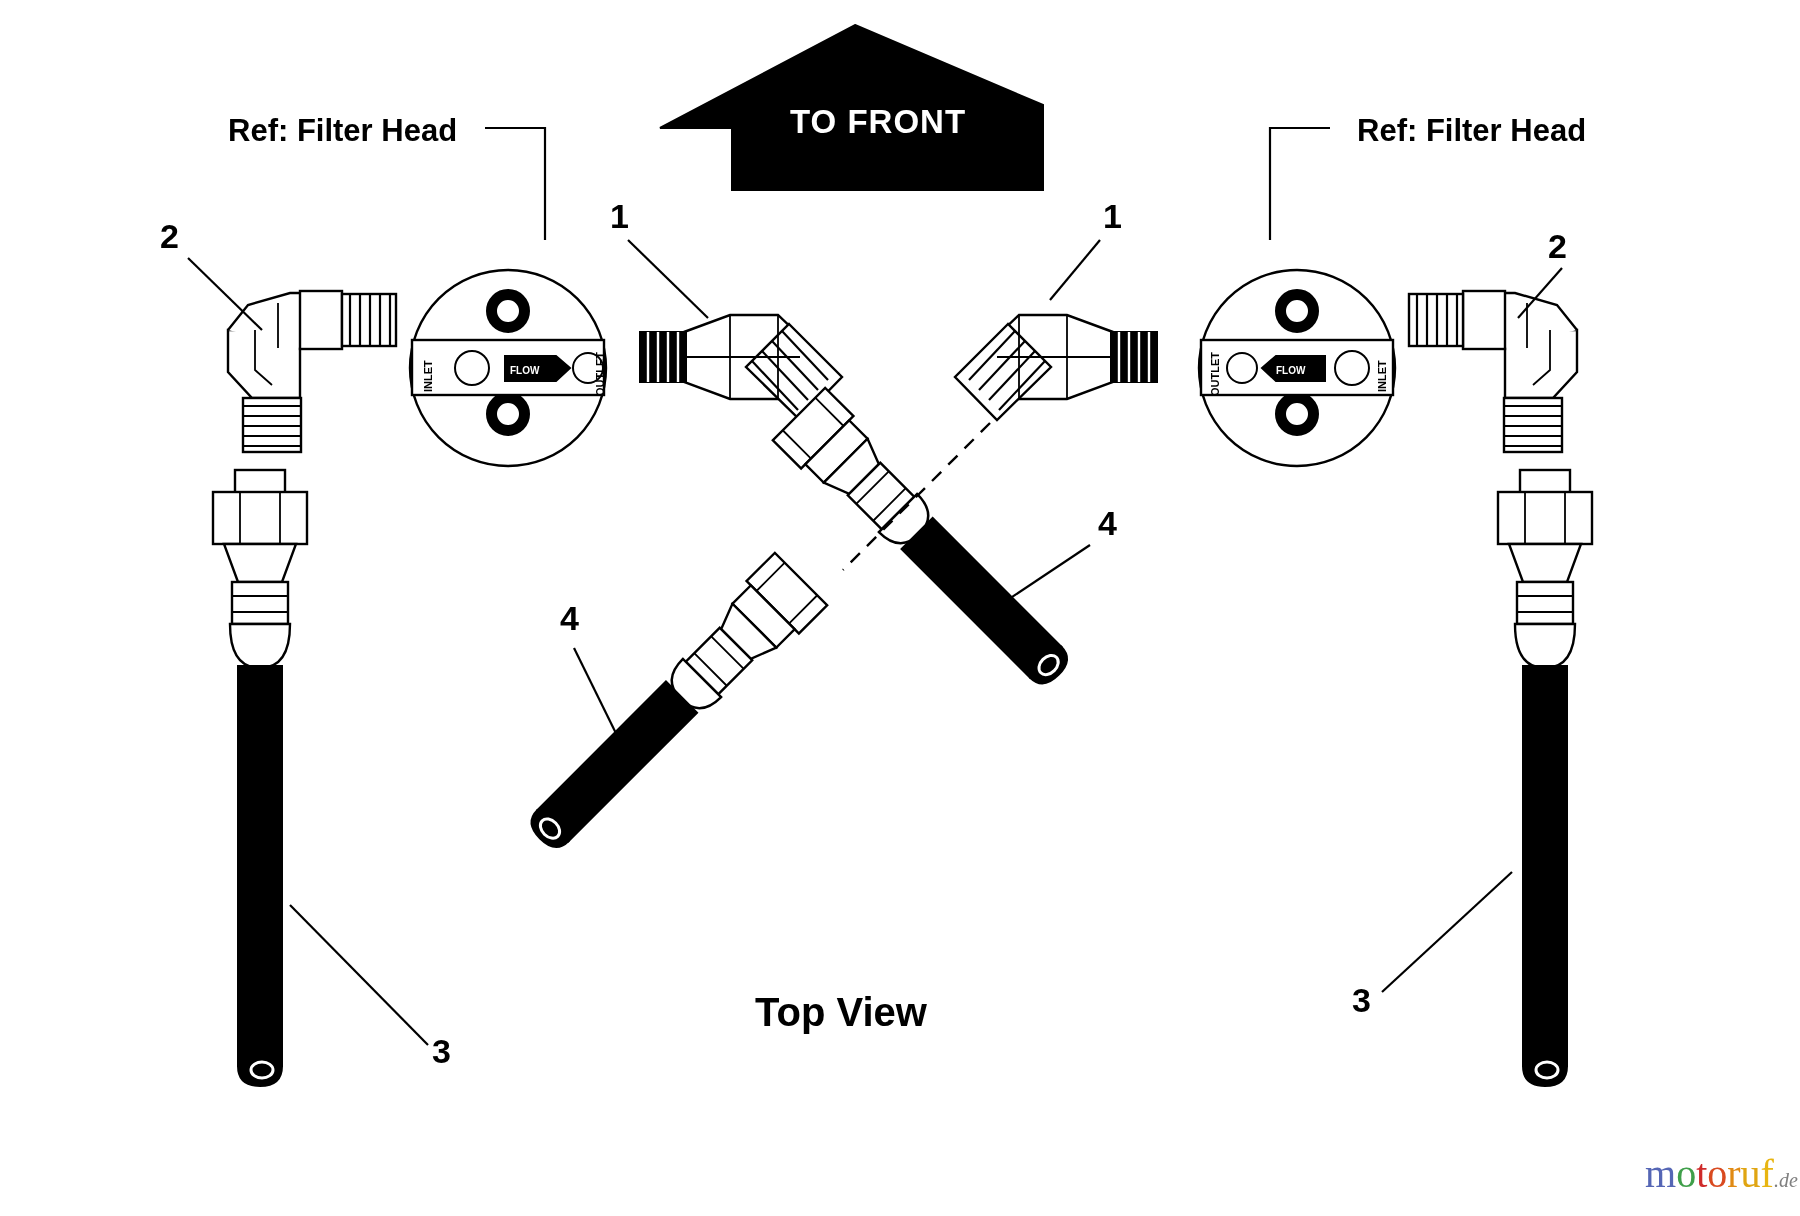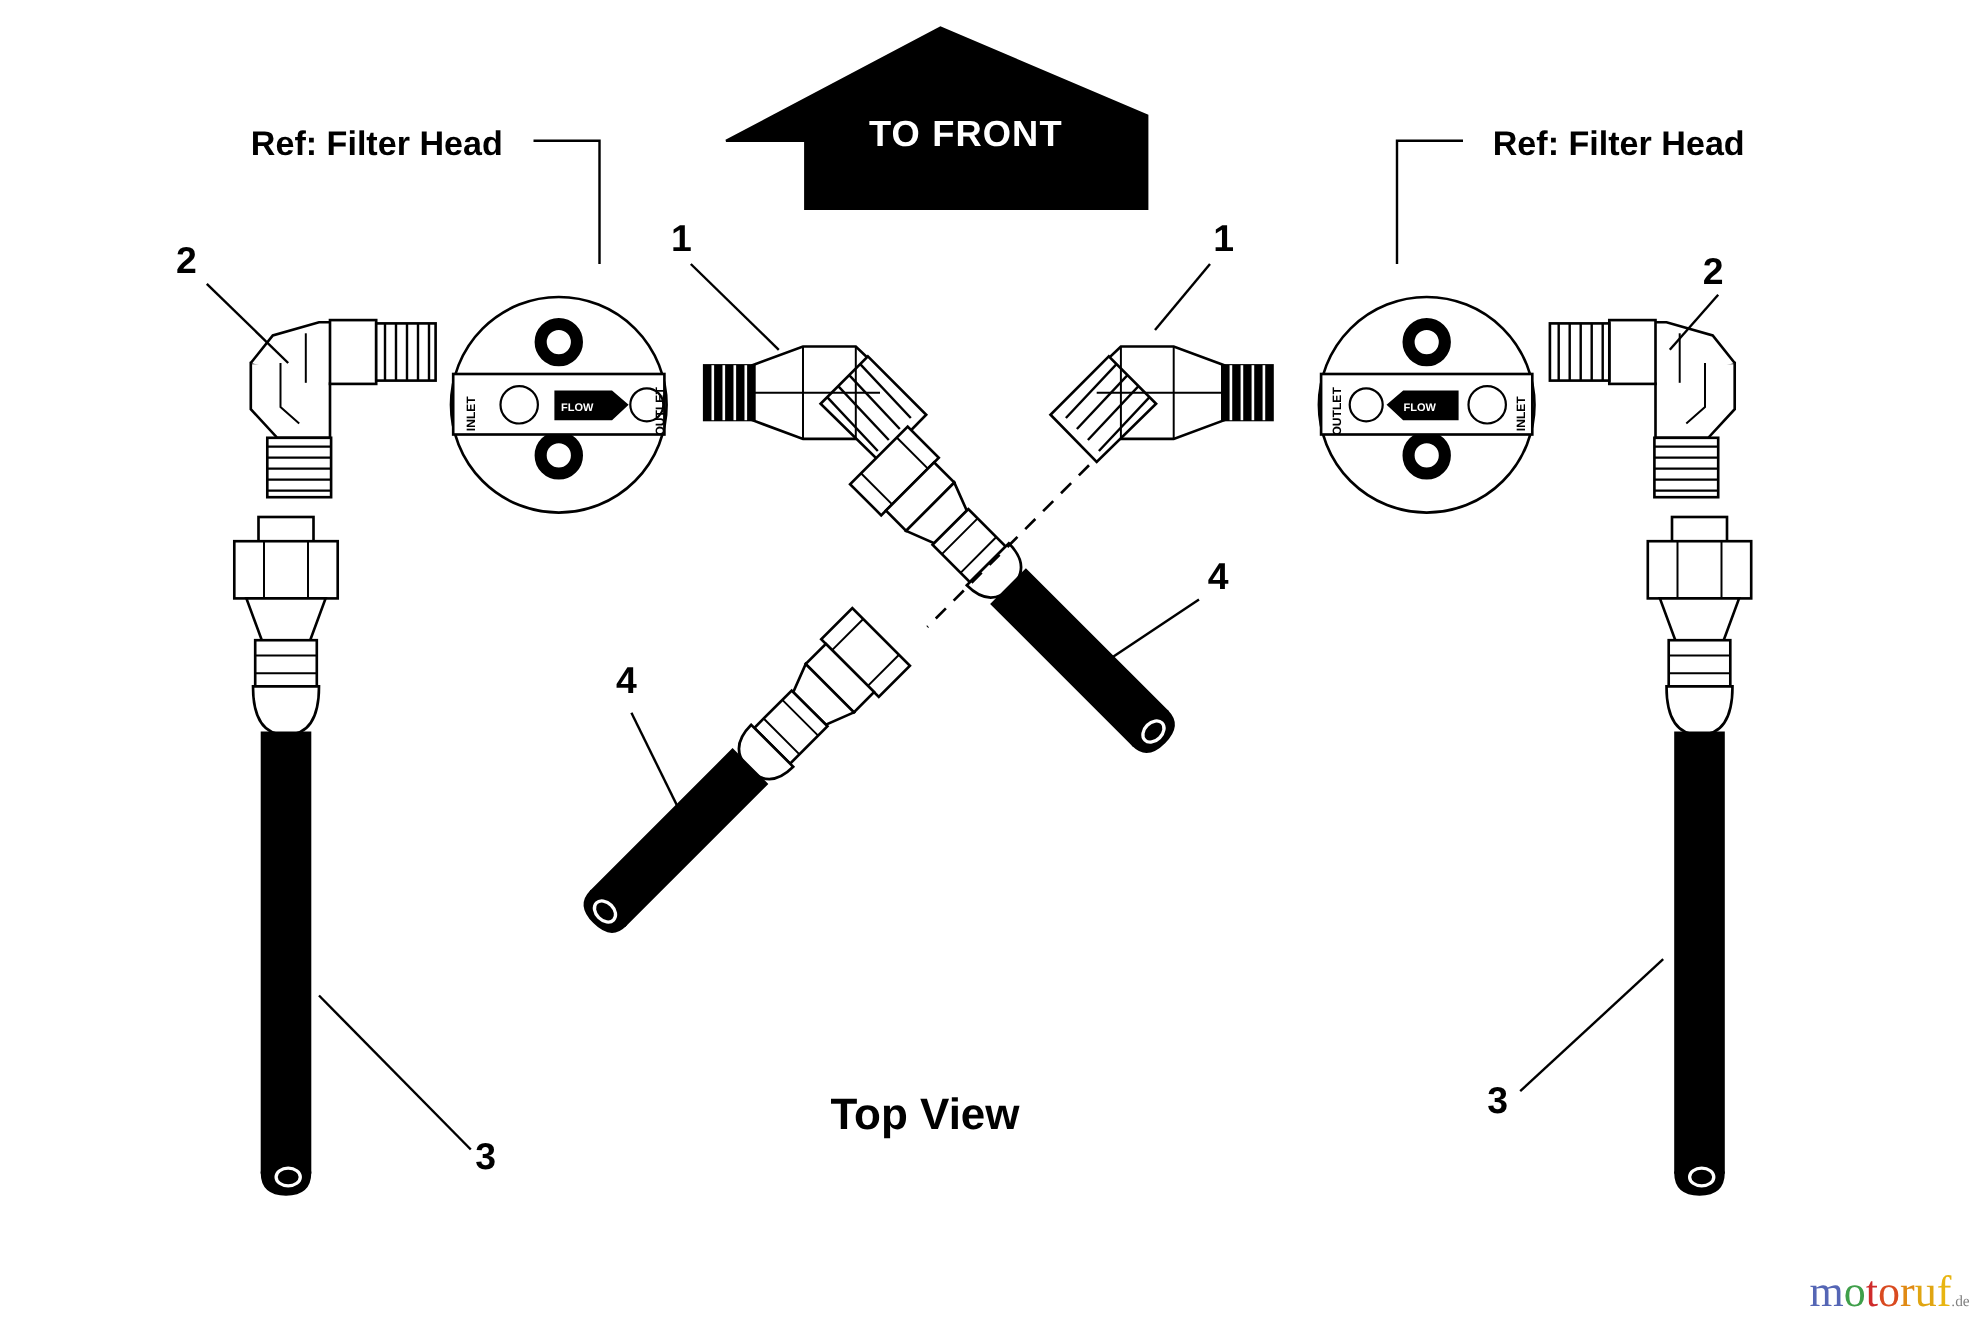--- a/index.html
+++ b/index.html
@@ -42,21 +42,21 @@
   .solidblk { fill: #000; stroke: #000; stroke-width: 2; }
   .wht { fill: #ffffff; stroke: #000000; stroke-width: 2.4; }
   .wht2 { fill: #ffffff; stroke: #000000; stroke-width: 2; }
   #watermark {
     position: absolute;
     font-family: "Liberation Serif", serif;
     font-size: 40px;
     letter-spacing: 0px;
     white-space: nowrap;
   }
-  #watermark .dot { font-size: 14px; }
+  #watermark .dot { font-size: 20px; font-style: italic; }
 </style>
 </head>
 <body>
 
 <div id="stage">
 <svg width="1800" height="1216" viewBox="0 0 1800 1216" xmlns="http://www.w3.org/2000/svg">
 
   <rect x="0" y="0" width="1800" height="1216" fill="#ffffff"></rect>
 
   <g>

